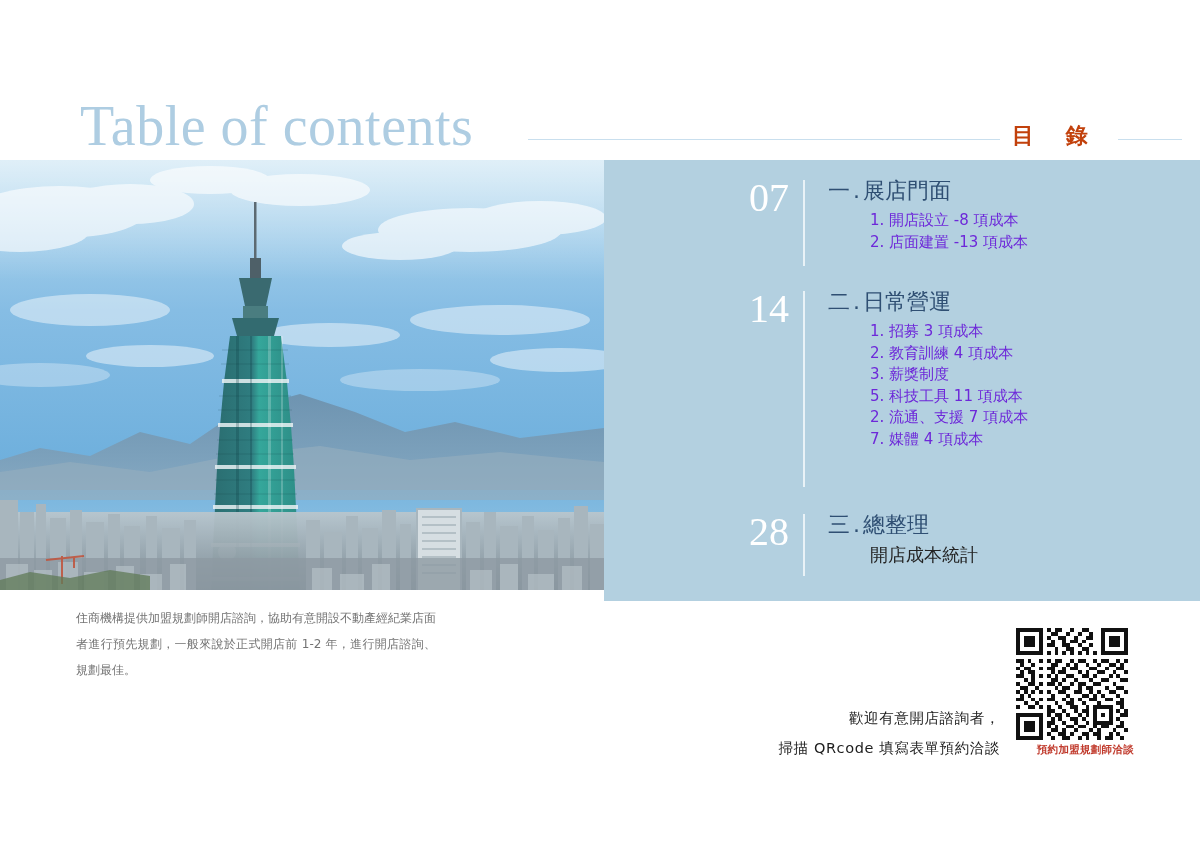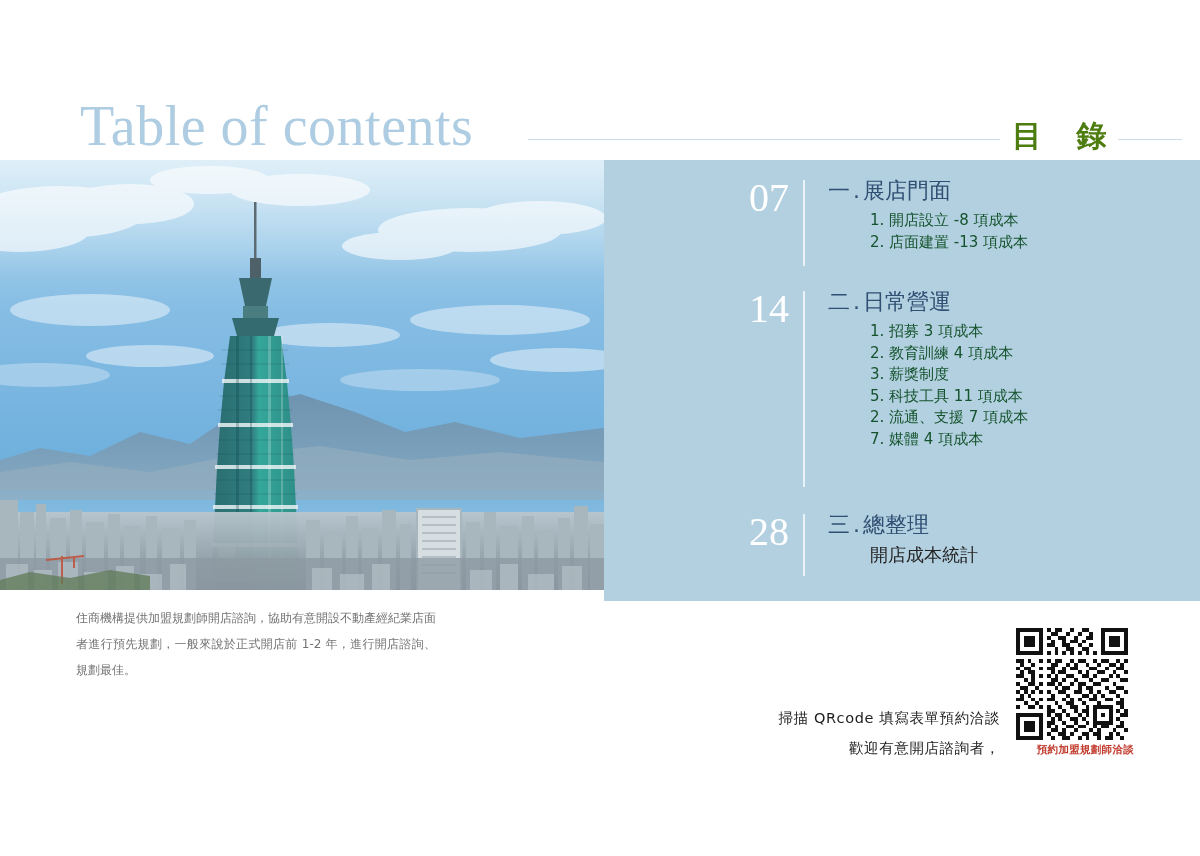--- a/index.html
+++ b/index.html
@@ -47,24 +47,24 @@
     top: 139px;
     width: 64px;
     height: 1px;
     background: #c9dfee;
   }
   #toc-title-cjk {
     position: absolute;
     left: 1012px;
     top: 118px;
     font-family: "DejaVu Sans", sans-serif;
-    font-size: 30px;
+    font-size: 22px;
     line-height: 36px;
     font-weight: bold;
-    color: #4d7c0f;
+    color: #c2410c;
     letter-spacing: 12px;
     white-space: nowrap;
   }
 
   
   #photo {
     position: absolute;
     left: 0; top: 160px;
     width: 604px; height: 430px;
     overflow: hidden;
@@ -128,21 +128,21 @@
   .sec-heading .sec-dot { padding: 0 3px; }
   .sub-list {
     margin: 4px 0 0 0;
     padding: 0;
     list-style: none;
   }
   .sub-item {
     font-family: "DejaVu Sans", sans-serif;
     font-size: 15px;
     line-height: 21.5px;
-    color: #14532d;
+    color: #6d28d9;
     padding-left: 42px;
     white-space: nowrap;
   }
   .sub-item-plain {
     font-family: "DejaVu Sans", sans-serif;
     font-size: 18px;
     line-height: 21.5px;
     color: #232323;
     padding-left: 42px;
     white-space: nowrap;
@@ -442,22 +442,22 @@
         <li class="sub-item-plain">開店成本統計</li>
       </ul>
     </div>
   </div>
 
 </div>
 
 <div id="intro-paragraph">住商機構提供加盟規劃師開店諮詢，協助有意開設不動產經紀業店面者進行預先規劃，一般來說於正式開店前 1-2 年，進行開店諮詢、規劃最佳。</div>
 
 <div id="cta-block">
+  <div>歡迎有意開店諮詢者，</div>
   <div>掃描 QRcode 填寫表單預約洽談</div>
-  <div>歡迎有意開店諮詢者，</div>
 </div>
 
 <div id="qr-block">
   <svg id="qr-canvas" viewBox="0 0 29 29" xmlns="http://www.w3.org/2000/svg" shape-rendering="crispEdges">
     <rect width="29" height="29" fill="#ffffff"></rect>
     <g fill="#111111">
 
       <rect x="0" y="0" width="7" height="1"></rect>
         <rect x="0" y="6" width="7" height="1"></rect>
       <rect x="0" y="0" width="1" height="7"></rect>

